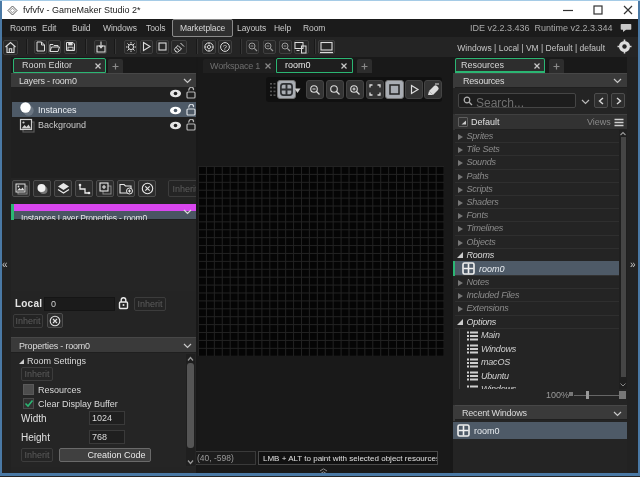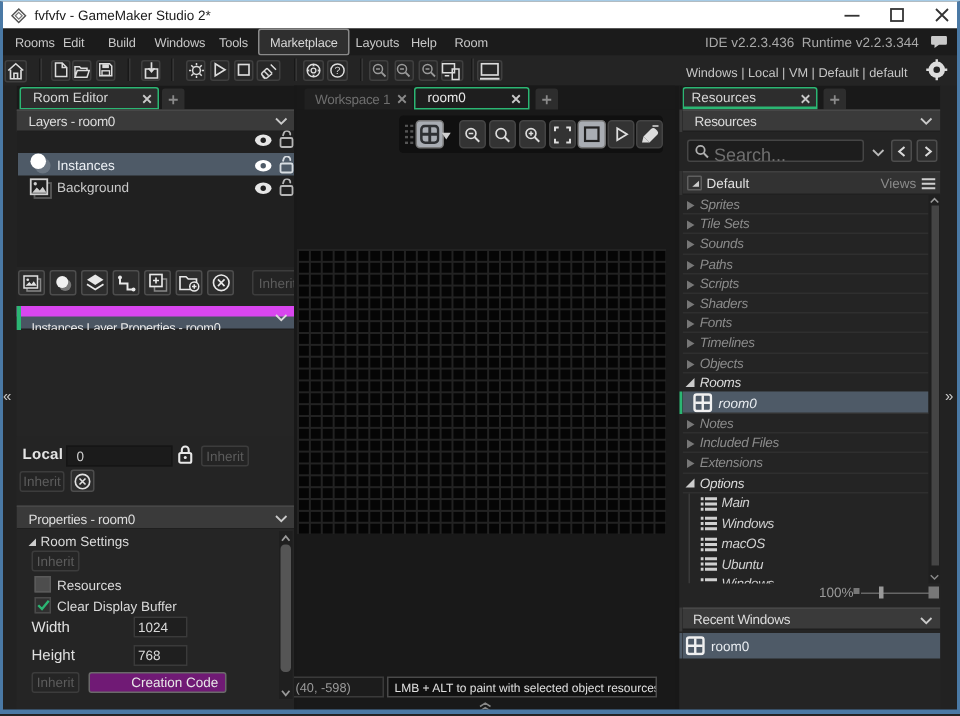--- a/index.html
+++ b/index.html
@@ -319,21 +319,21 @@
     <div class="abs" style="left:12px;top:341px;width:11px;height:11px;background:#303030;border:1px solid #4a4a4a"></div>
     <svg class="abs" style="left:13px;top:342px" width="10" height="9" viewBox="0 0 10 9">
         <path d="M1.5 4.5 L4 7 L8.5 1.5" fill="none" stroke="#2bb673" stroke-width="1.6"></path>
       </svg>
     <span class="abs" style="left:27px;top:342px;font-size:9px;color:#dadada">Clear Display Buffer</span>
     <span class="abs" style="left:10px;top:356px;font-size:10px;color:#e0e0e0">Width</span>
     <div class="input" style="left:78px;top:354px;width:36px;height:14px;line-height:13px;padding-left:2px;color:#dadada;background:#1f1f1f;border-color:#3a3a3a">1024</div>
     <span class="abs" style="left:10px;top:375px;font-size:10px;color:#e0e0e0">Height</span>
     <div class="input" style="left:78px;top:373px;width:36px;height:14px;line-height:13px;padding-left:2px;color:#dadada;background:#1f1f1f;border-color:#3a3a3a">768</div>
     <div class="btn-dis" style="left:10px;top:391px;width:32px;height:14px;line-height:13px;">Inherit</div>
-    <div class="abs" style="left:48px;top:391px;width:92px;height:14px;border:1px solid #6a6a6a;border-radius:2px;background:#701a75;color:#e8e8e8;font-size:9px;text-align:center;line-height:13px;padding-left:23px;">Creation Code</div>
+    <div class="abs" style="left:48px;top:391px;width:92px;height:14px;border:1px solid #6a6a6a;border-radius:2px;background:#404040;color:#e8e8e8;font-size:9px;text-align:center;line-height:13px;padding-left:23px;">Creation Code</div>
 
     <div class="abs" style="left:175px;top:297px;width:9px;height:112px;background:#1f1f1f;"></div>
     <div class="abs" style="left:176px;top:306px;width:7px;height:85px;background:#555;border-radius:3px;"></div>
     <svg class="abs" style="left:176px;top:299px" width="7" height="6" viewBox="0 0 7 6">
         <path d="M1 4.5 L3.5 1.5 L6 4.5" fill="none" stroke="#999" stroke-width="1.2"></path>
       </svg>
     <svg class="abs" style="left:176px;top:402px" width="7" height="6" viewBox="0 0 7 6">
         <path d="M1 1.5 L3.5 4.5 L6 1.5" fill="none" stroke="#999" stroke-width="1.2"></path>
       </svg>
   </div>

